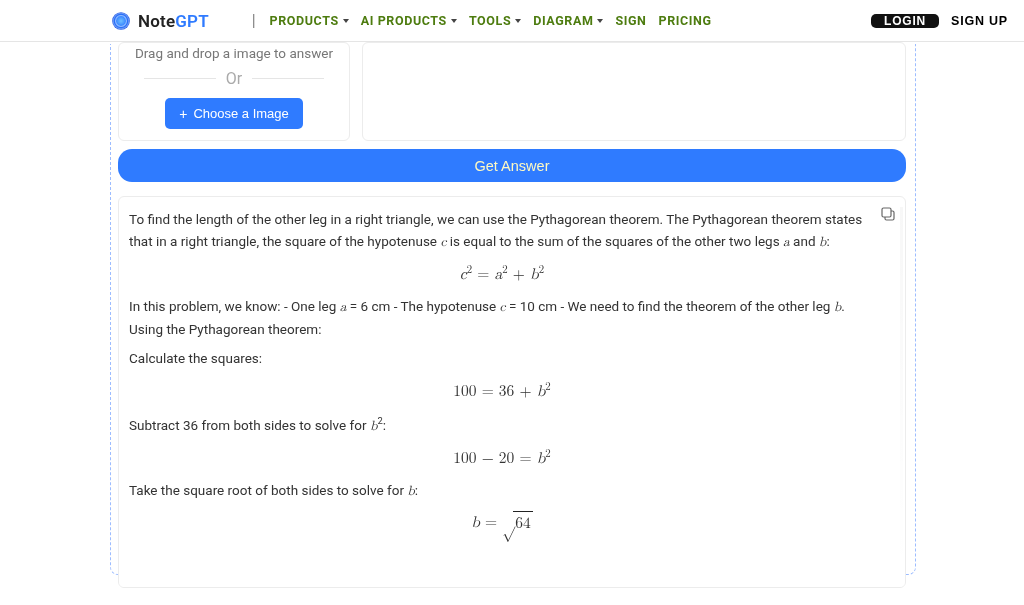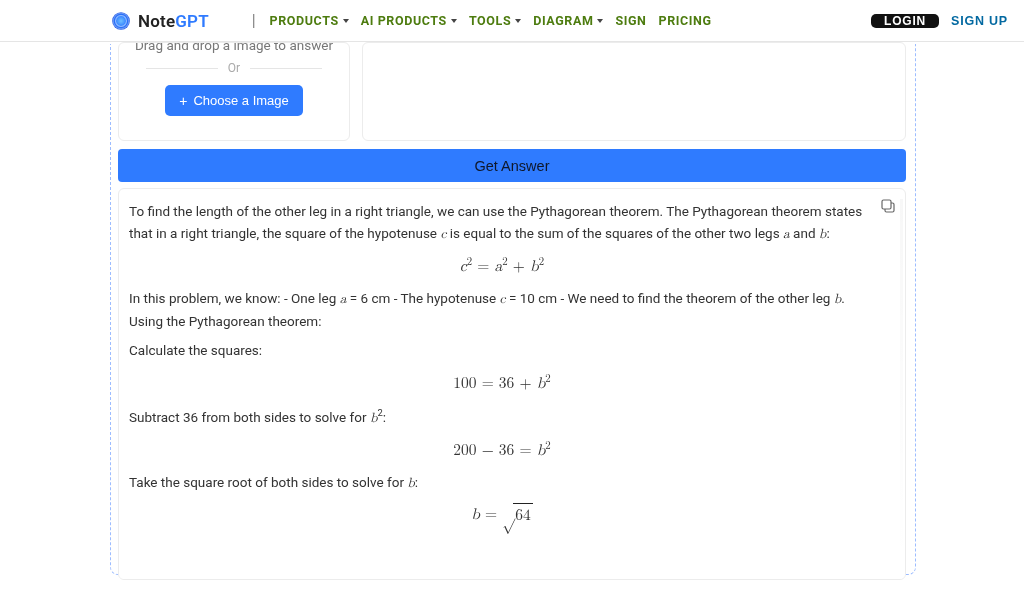--- a/index.html
+++ b/index.html
@@ -9,35 +9,35 @@
   .brand-wrap{position:absolute;left:110px;top:0;height:42px;display:flex;align-items:center;gap:6px}
   .logo { width:22px; height:22px; }
   .brand-name{ font-weight:600; font-size:17px; letter-spacing:.2px; color:#222;}
   .brand-name .g{color:#2f7bff;}
   .nav-sep{ margin:0 14px 0 22px; color:#444; font-weight:300;}
   .nav-items{ display:flex; align-items:center; gap:12px; font-size:12.5px; font-weight:700; letter-spacing:.6px; color:#4d7c0f;}
   .nav-item{ display:flex; align-items:center; gap:4px; cursor:pointer; }
   .caret{ width:0;height:0;border-left:3px solid transparent;border-right:3px solid transparent;border-top:4px solid #444; margin-top:1px;}
   .nav-right{ margin-left:auto; display:flex; align-items:center; gap:12px; }
   .btn-login{ background:#111; color:#fff; border:none; border-radius:5px; padding:0 13px; font-size:12px; font-weight:700; letter-spacing:.8px; cursor:pointer;}
-  .btn-signup{ background:none;border:none; font-size:12.5px; font-weight:700; letter-spacing:.8px; cursor:pointer; color:#0369a1;}
+  .btn-signup{ background:none;border:none; font-size:12.5px; font-weight:700; letter-spacing:.8px; cursor:pointer; color:#000000;}
   
   .page{ padding:42px 0 0; display:flex; justify-content:center; }
   .container{ width:788px; margin:0 auto; }
   .row-top{ display:flex; gap:12px; }
   .card{ background:#fff; border:1px solid #ececec; border-radius:6px; }
-  .upload-card{ width:232px; height:99px; overflow:hidden; display:flex; flex-direction:column; align-items:center; padding-top:0; }
+  .upload-card{ width:232px; height:99px; overflow:hidden; display:flex; flex-direction:column; align-items:center; padding-top:8px; }
   .drag-text{ color:#777; font-size:13.5px; margin-top:-6px; }
-  .or-row{ display:flex; align-items:center; color:#aaa; font-size:12px; margin:8px 0 10px; gap:10px;}
+  .or-row{ display:flex; align-items:center; color:#aaa; font-size:16px; margin:8px 0 10px; gap:10px;}
   .or-line{ width:72px; height:1px; background:#e5e5e5;}
   .btn-choose{ background:#2f7bff; color:#fff; border:none; border-radius:5px; padding:8px 14px; font-size:13px; display:flex; align-items:center; gap:6px; cursor:pointer;}
   .btn-choose .plus{ font-size:14px; line-height:14px;}
   .right-card{ flex:1; height:99px;}
-  .btn-get{ margin-top:8px; width:100%; height:33px; background:#2f7bff; color:#0f172a; border:none; border-radius:4px; font-size:14.5px; cursor:pointer;}
-  .answer-card{ margin-top:6px; width:100%; height:392px; overflow:hidden; position:relative; padding:0 22px 0 10px; }
+  .btn-get{ margin-top:8px; width:100%; height:33px; background:#2f7bff; color:#fef9c3; border:none; border-radius:14px; font-size:14.5px; cursor:pointer;}
+  .answer-card{ margin-top:14px; width:100%; height:392px; overflow:hidden; position:relative; padding:0 22px 0 10px; }
   .answer-inner{ position:relative; padding:12px 8px 40px 0; font-size:13.5px; color:#333; line-height:1.6; }
   .copy-btn{ position:absolute; right:8px; top:8px; width:18px; height:18px; cursor:pointer; color:#666; z-index:2;}
   .para{ margin-bottom:8px; }
   .math-line{ text-align:center; font-family: "Latin Modern Math","Cambria Math","Times New Roman",serif; font-size:15.5px; margin:6px 0 8px; font-style:italic;}
   .mi{font-style:italic; font-family:"Latin Modern Math","Cambria Math","Times New Roman",serif;}
   .mn{font-style:normal;}
   sup{font-size:.7em; font-style:normal;}
   .sqrt{ display:inline-flex; align-items:flex-start;}
   .sqrt .rad{font-style:normal; margin-right:-2px;}
   .sqrt .vinculum{ border-top:1px solid #222; padding:0 2px; font-style:normal;}
@@ -138,21 +138,21 @@
           <span>In this problem, we know: - One leg </span><span class="mi">a</span><span class="mn"> = 6</span><span> cm - The hypotenuse </span><span class="mi">c</span><span class="mn"> = 10</span><span> cm - We need to find the theorem of the other leg </span><span class="mi">b</span><span>. Using the Pythagorean theorem:</span>
         </p>
         <p class="para">Calculate the squares:</p>
         <div class="math-line">
           <span class="mn">100 = 36 + </span><span class="mi">b</span><sup class="mn">2</sup>
         </div>
         <p class="para">
           <span>Subtract 36 from both sides to solve for </span><span class="mi">b</span><sup class="mn">2</sup><span>:</span>
         </p>
         <div class="math-line">
-          <span class="mn">200 − 36 = </span><span class="mi">b</span><sup class="mn">2</sup>
+          <span class="mn">100 − 20 = </span><span class="mi">b</span><sup class="mn">2</sup>
         </div>
         <p class="para">
           <span>Take the square root of both sides to solve for </span><span class="mi">b</span><span>:</span>
         </p>
         <div class="math-line">
           <span class="mi">b</span><span class="mn"> = </span><span class="sqrt">
               <span class="rad">√</span>
               <span class="vinculum">64</span>
             </span>
         </div>

